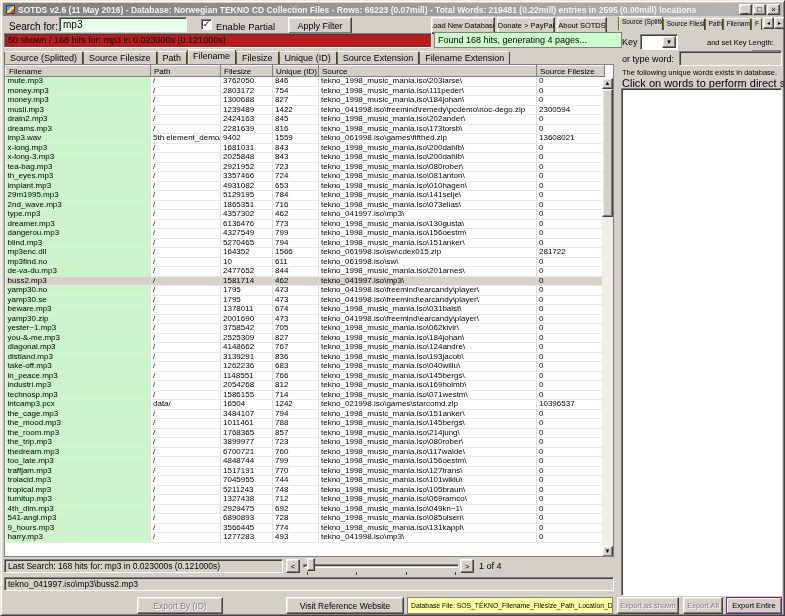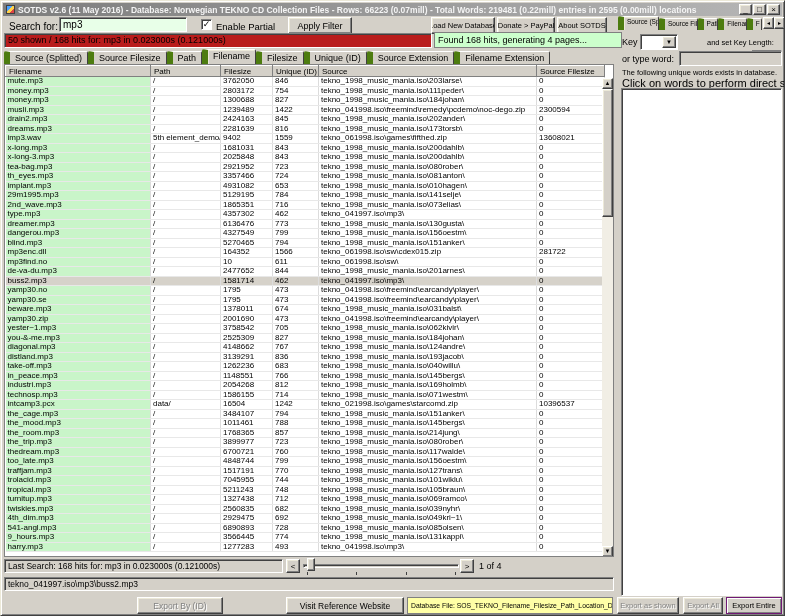--- a/index.html
+++ b/index.html
@@ -34,21 +34,21 @@
   #title-text{color:#f4f4f4;font-weight:bold;font-size:8.5px;white-space:nowrap;overflow:hidden;flex:1;}
   .wbtn{width:13px;height:11px;font-size:8px;line-height:9px;margin-left:1px;}
 
   
   #search-input{left:58px;top:16px;width:128px;height:15px;font-size:10px;
     padding:1px 3px;background:var(--searchbg,#e8ffe8);}
   #chk{left:200px;top:18px;width:11px;height:11px;font-size:9px;line-height:9px;text-align:center;}
 
   
   .tabstrip{display:flex;align-items:flex-end;}
-  .tab{background:var(--winbg);border-top:1px solid #fff;border-left:6px solid #4d7c0f;
+  .tab{background:var(--winbg);border-top:1px solid #fff;border-left:1px solid #4d7c0f;
     border-right:1px solid #404040;height:13px;padding:1px 5px 0 5px;font-size:9px;
     white-space:nowrap;overflow:hidden;border-top-left-radius:2px;border-top-right-radius:2px;}
   .tab.active{height:15px;font-weight:normal;box-shadow:inset 1px 1px 0 #ece9d8;position:relative;z-index:2;}
   #right-tabs .tab{font-size:6.5px;padding:1px 3px 0 3px;height:12px;}
   #right-tabs .tab.active{height:14px;}
 
   
   #grid{left:3px;top:63px;width:610px;height:493px;background:#fff;
     border:1px solid #808080;overflow:hidden;}
   #grid table{border-collapse:collapse;table-layout:fixed;width:598px;}
@@ -511,28 +511,20 @@
           </tr>
           <tr>
             <td>turnitup.mp3</td>
             <td>/</td>
             <td>1327438</td>
             <td>712</td>
             <td>tekno_1998_music_mania.iso\069ramco\</td>
             <td>0</td>
           </tr>
           <tr>
-            <td>twiskies.mp3</td>
-            <td>/</td>
-            <td>2560835</td>
-            <td>682</td>
-            <td>tekno_1998_music_mania.iso\039nyhr\</td>
-            <td>0</td>
-          </tr>
-          <tr>
             <td>4th_dim.mp3</td>
             <td>/</td>
             <td>2929475</td>
             <td>692</td>
             <td>tekno_1998_music_mania.iso\049kri~1\</td>
             <td>0</td>
           </tr>
           <tr>
             <td>541-angl.mp3</td>
             <td>/</td>

